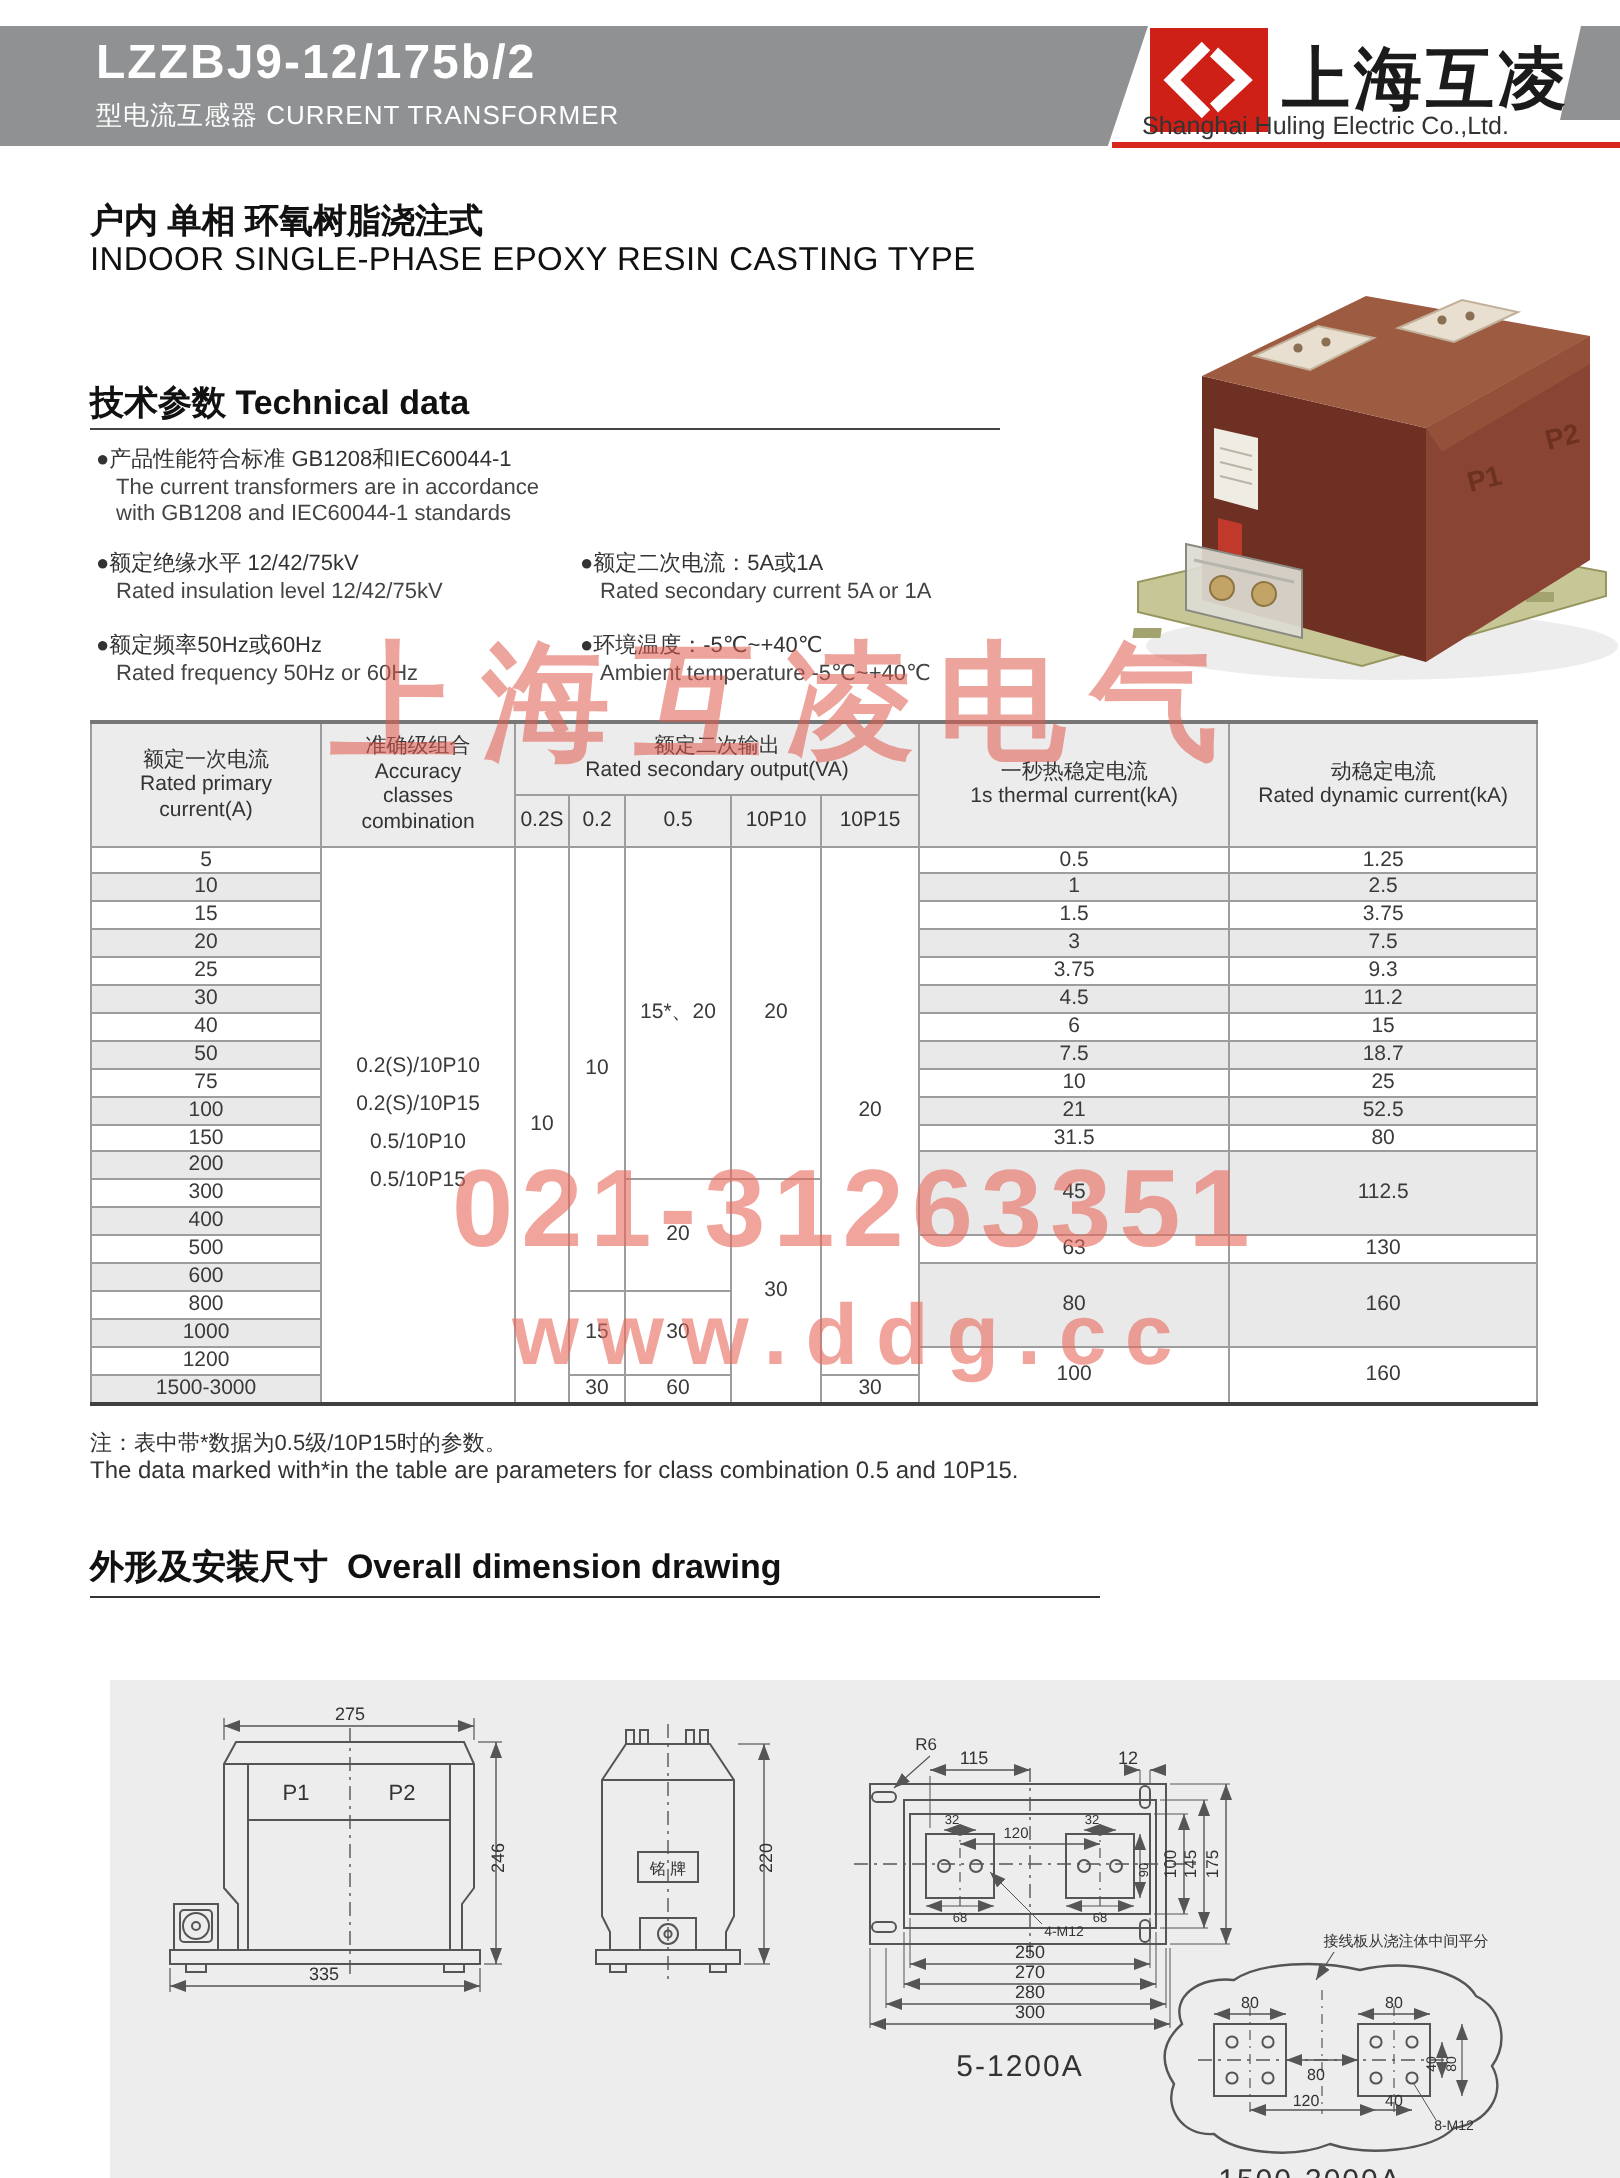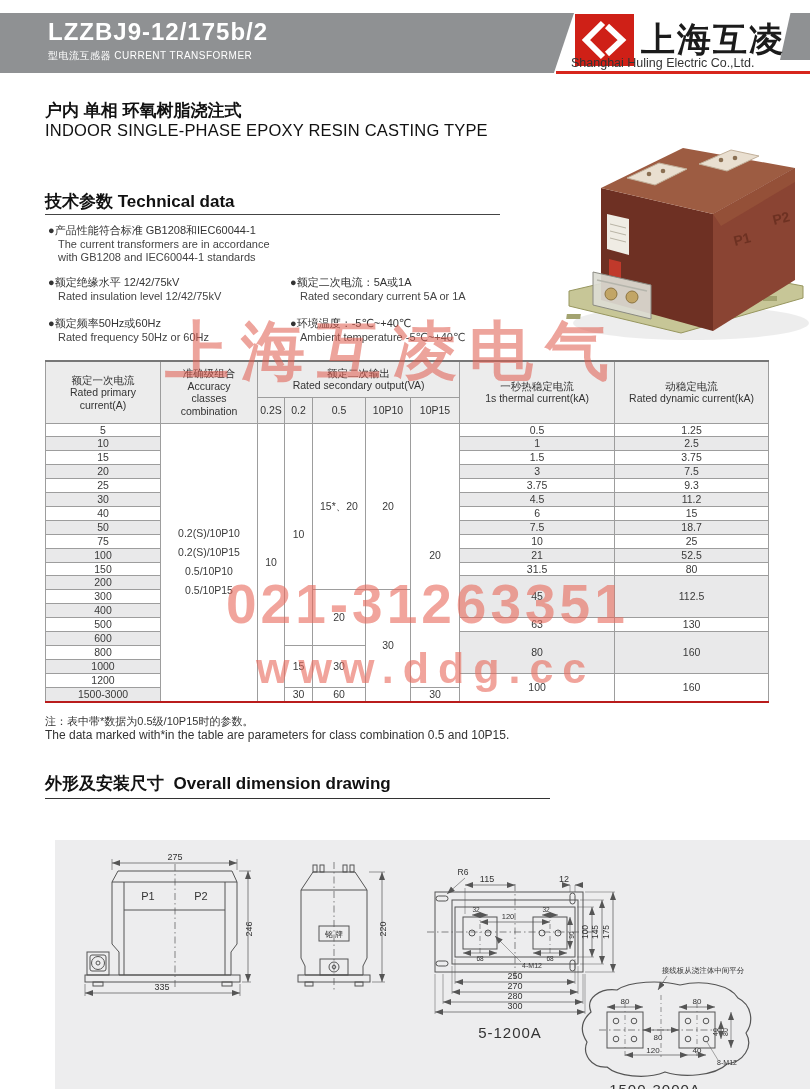--- a/index.html
+++ b/index.html
@@ -5,39 +5,39 @@
   html,body{margin:0;padding:0;background:#fff;}
   #page{position:relative;width:810px;height:1089px;background:#fff;overflow:hidden;
         font-family:"Liberation Sans","DejaVu Sans",sans-serif;color:#222;}
   
   .gray-bar{position:absolute;left:0;top:13px;width:574px;height:60px;background:#8f9193;
             clip-path:polygon(0 0,100% 0,96.5% 100%,0 100%);}
   .gray-bar-right{position:absolute;left:780px;top:13px;width:30px;height:47px;background:#8f9193;
             clip-path:polygon(35% 0,100% 0,100% 100%,0 100%);}
   .model-title{position:absolute;left:48px;top:18px;font-size:24px;font-weight:bold;
             color:#fff;letter-spacing:1px;}
-  .model-sub{position:absolute;left:48px;top:49px;font-size:10px;color:#fff;letter-spacing:.5px;}
+  .model-sub{position:absolute;left:48px;top:49px;font-size:13px;color:#fff;letter-spacing:.5px;}
   .logo-box{position:absolute;left:575px;top:14px;width:59px;height:52px;}
   .brand-cn{position:absolute;left:641px;top:17px;font-size:34px;font-weight:bold;color:#1b1b1b;letter-spacing:2px;}
   .company-en{position:absolute;left:571px;top:56px;font-size:12.5px;color:#333;}
   .red-line{position:absolute;left:556px;top:71px;width:254px;height:3px;background:#d7261d;}
   
   .intro-cn{position:absolute;left:45px;top:99px;font-size:17px;font-weight:600;color:#111;}
   .intro-en{position:absolute;left:45px;top:121px;font-size:16.5px;font-weight:500;color:#111;letter-spacing:.2px;}
   .sec-head{position:absolute;font-size:17px;font-weight:600;color:#111;}
   .sec-rule{position:absolute;height:0;border-top:1.5px solid #444;}
   
   .bullet{position:absolute;font-size:11px;line-height:13.5px;color:#333;}
   .bullet .cn{white-space:nowrap;}
   .bullet .en{margin-left:10px;white-space:nowrap;color:#444;}
   
   #photo{position:absolute;left:563px;top:128px;width:247px;height:222px;}
   
   #spec-table{position:absolute;left:45px;top:360px;width:723px;border-collapse:collapse;table-layout:fixed;
-              font-size:10.5px;color:#3a3a3a;border-top:2px solid #777;border-bottom:2px solid #b91c1c;}
+              font-size:10.5px;color:#3a3a3a;border-top:2px solid #777;border-bottom:2px solid #404040;}
   #spec-table th,#spec-table td{border:1px solid #9d9d9d;text-align:center;padding:0;font-weight:normal;overflow:hidden;}
   #spec-table thead th{background:#ececec;font-size:10.5px;line-height:12.5px;color:#333;}
   #spec-table thead tr:first-child{height:36px;}
   #spec-table thead tr:last-child{height:26px;}
   #spec-table tbody td{height:12.8px;line-height:12.9px;}
   #spec-table td.shade{background:#e9e9ea;}
   #spec-table td.c-accuracy div{line-height:19px;}
   
   .note-cn{position:absolute;left:45px;top:714px;font-size:11px;color:#333;}
   .note-en{position:absolute;left:45px;top:728px;font-size:12px;color:#333;}

